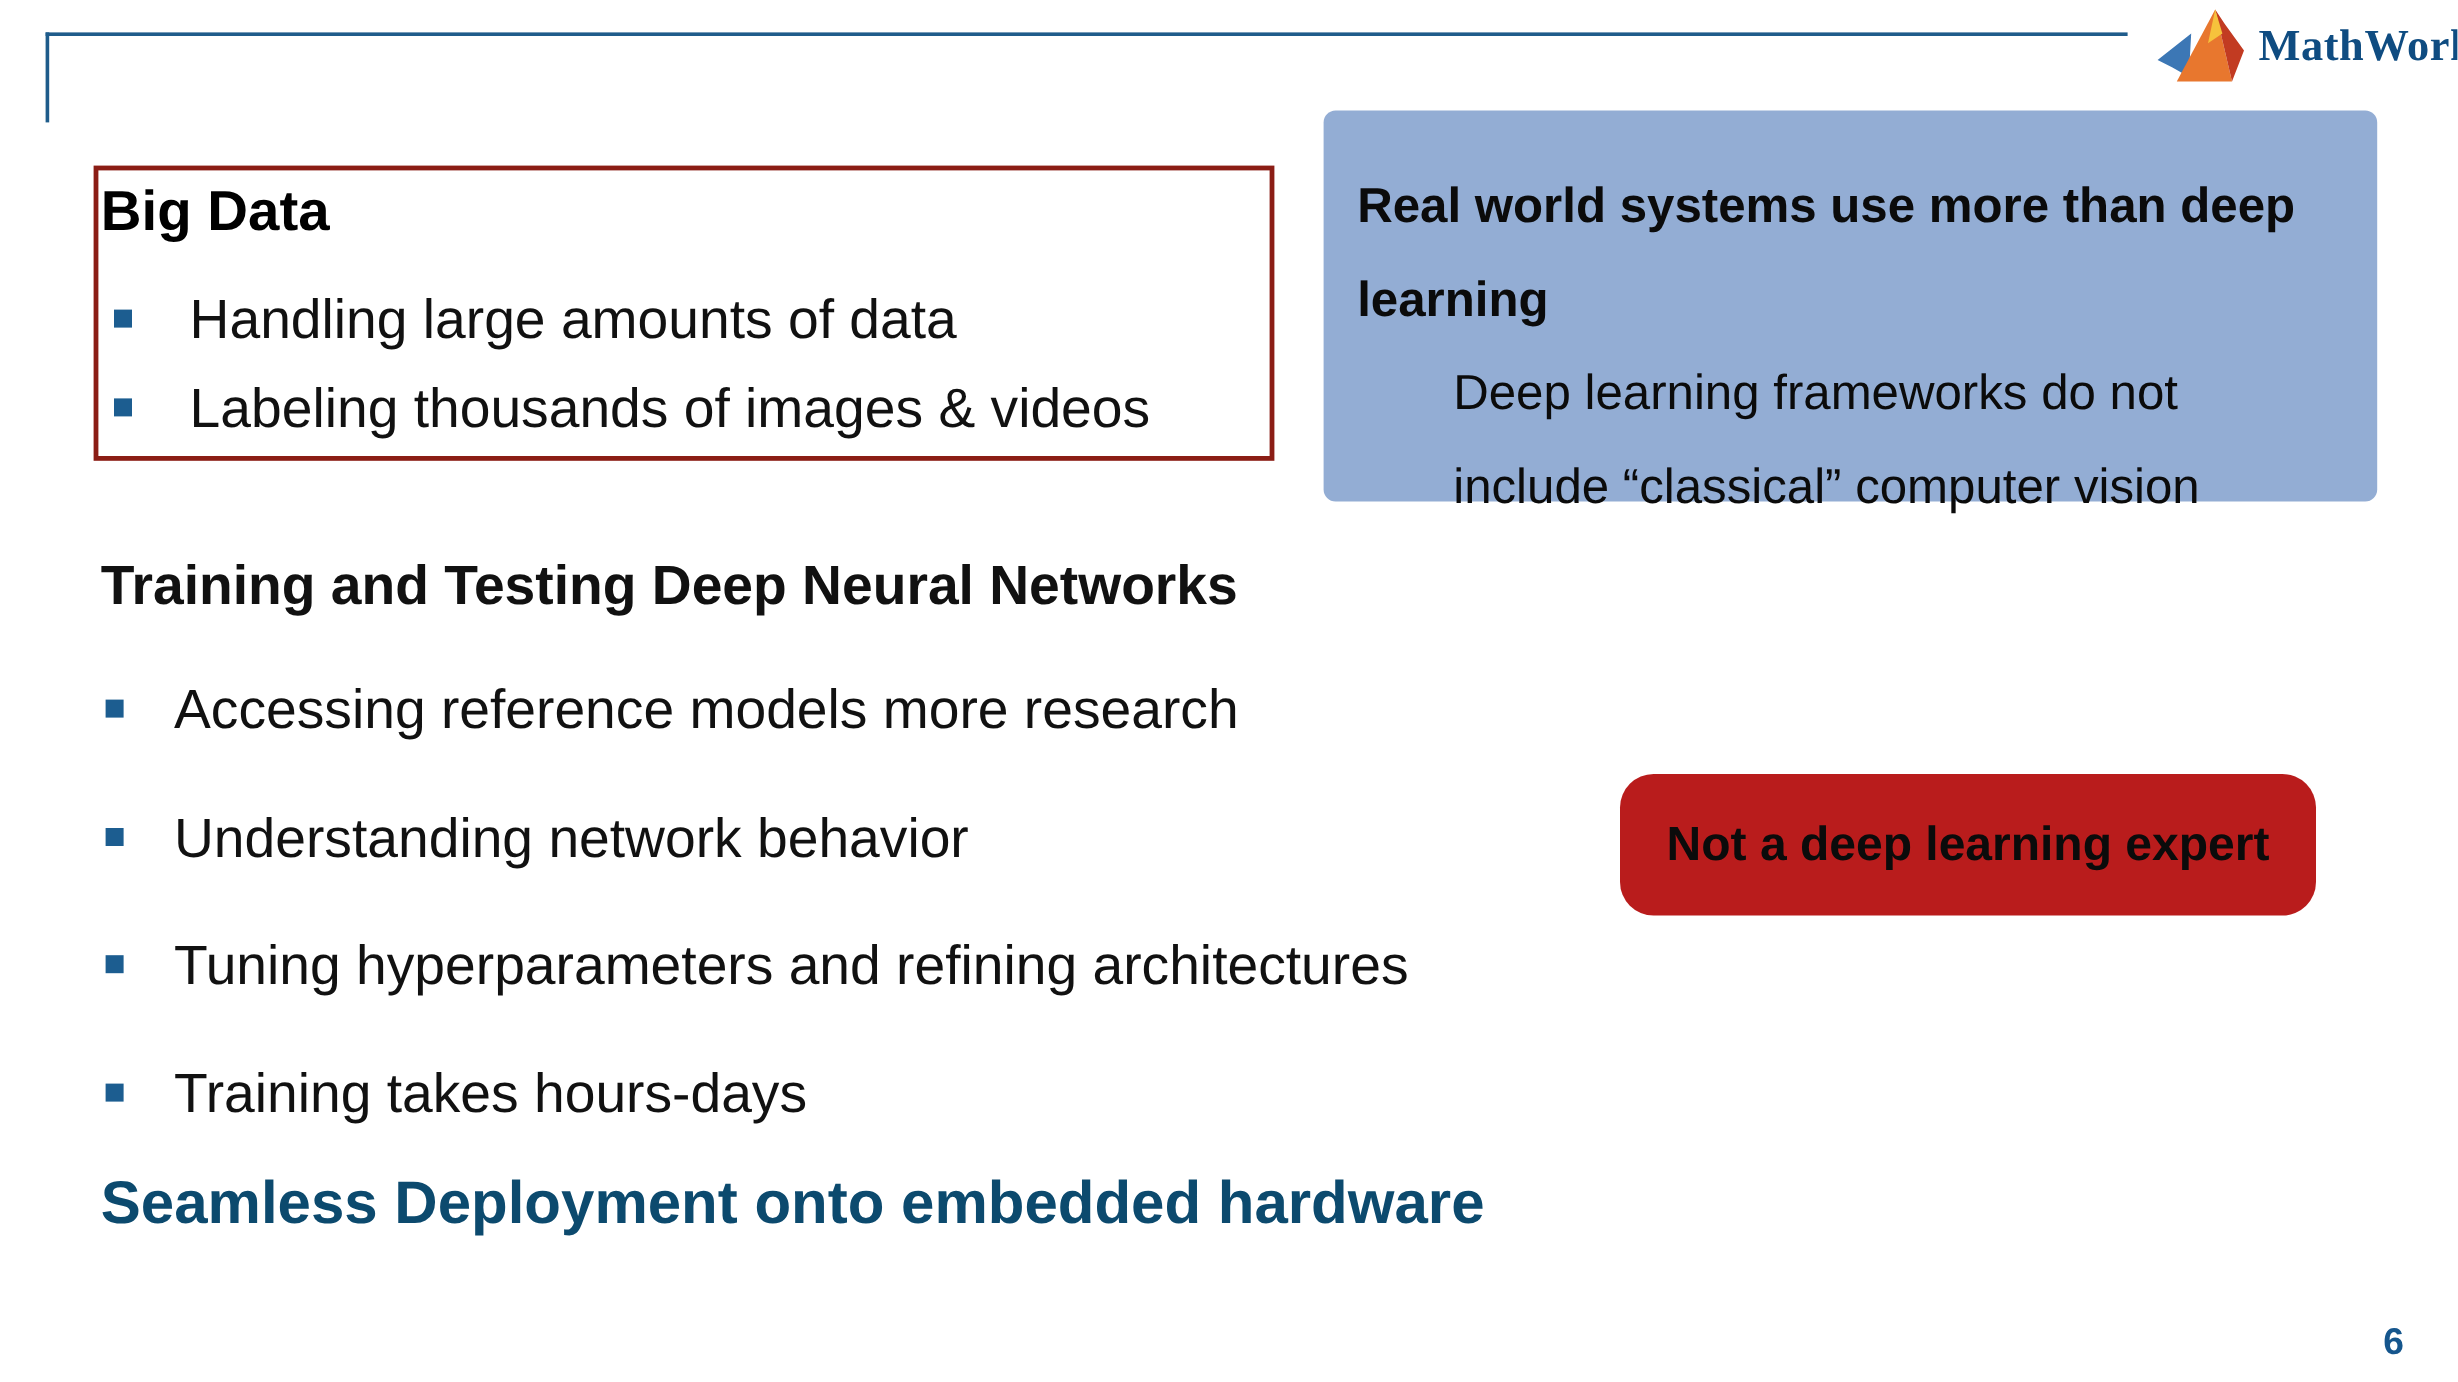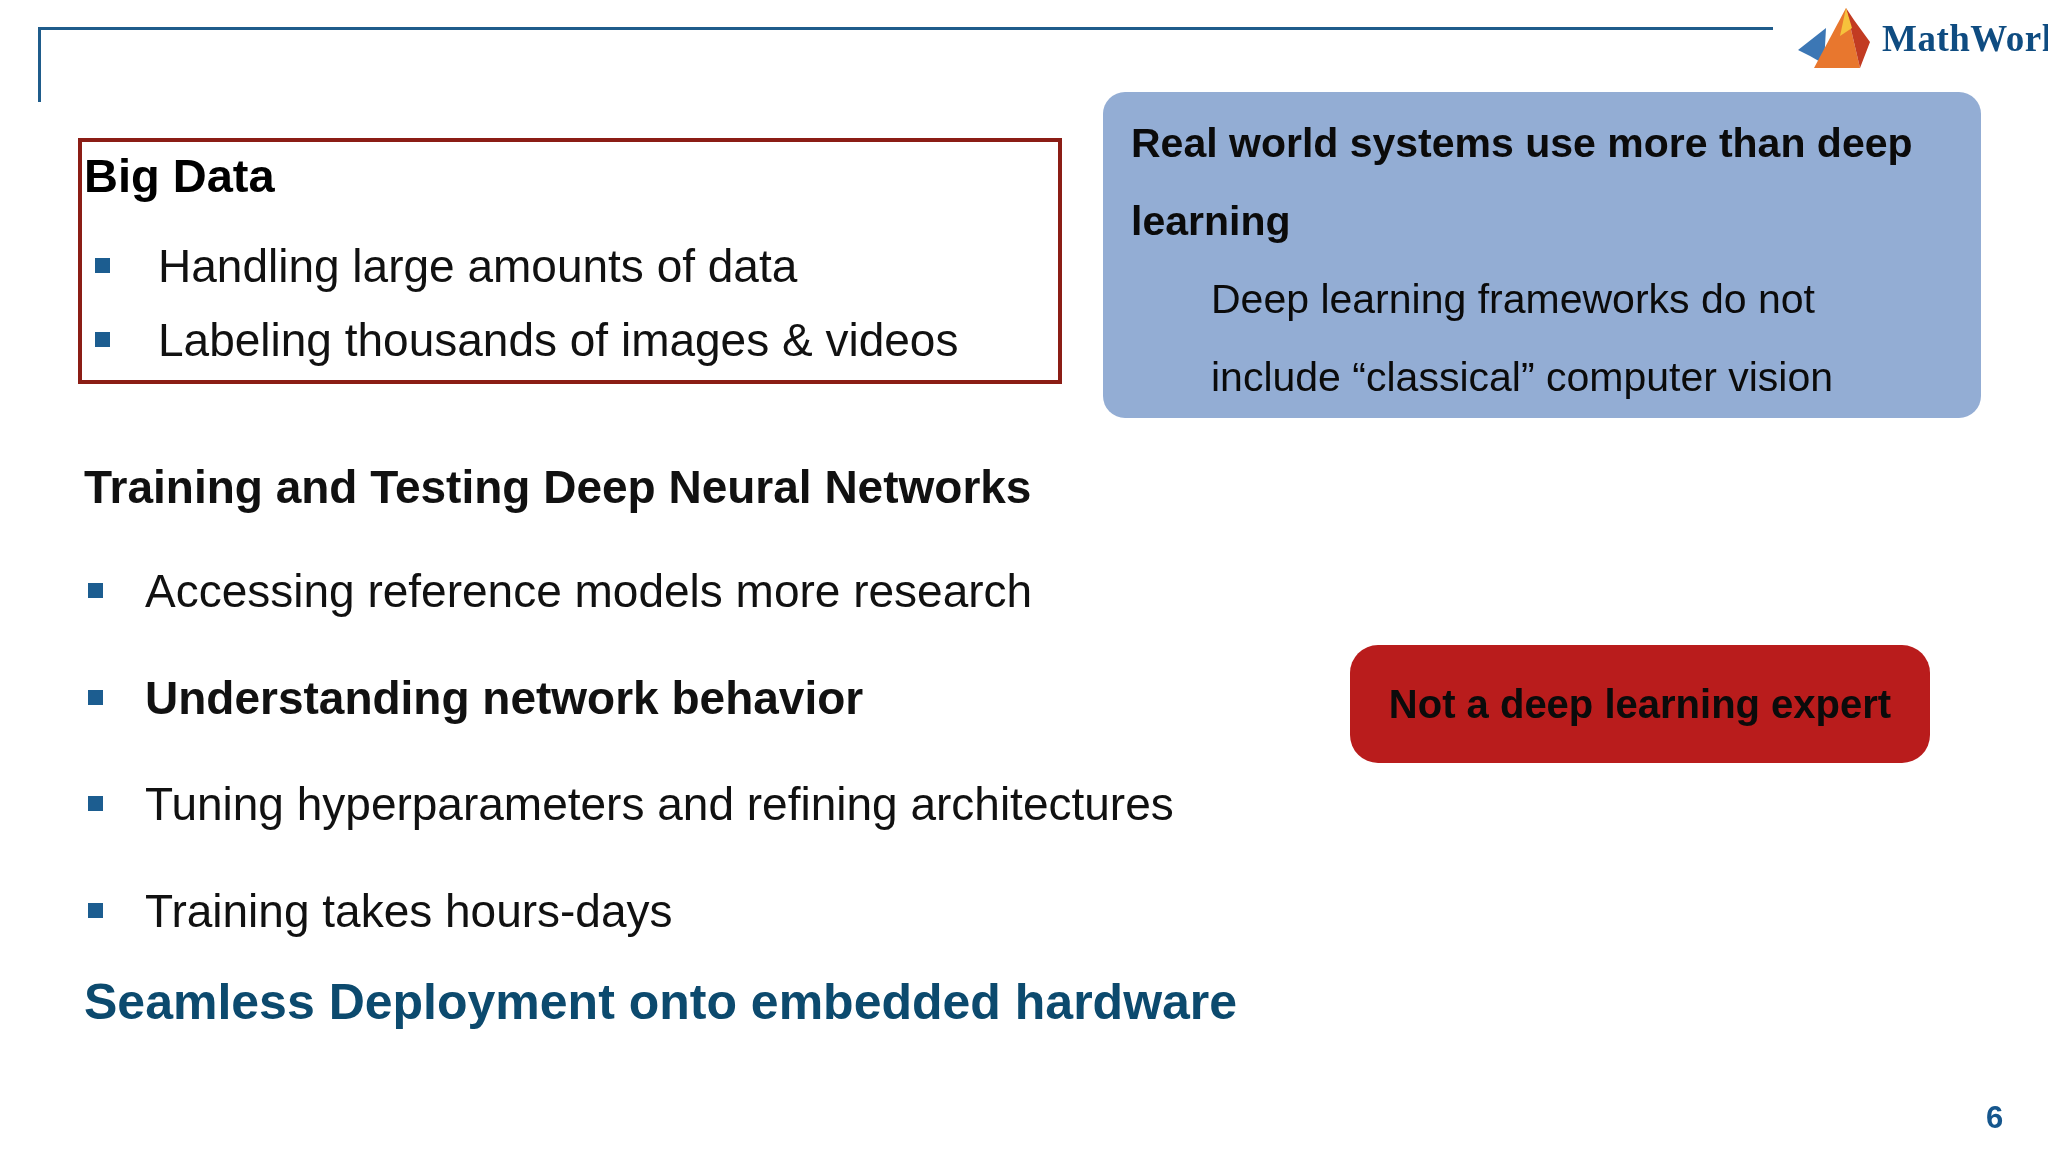--- a/index.html
+++ b/index.html
@@ -31,22 +31,22 @@
   .li{position:absolute;display:flex;align-items:flex-start;}
   .sq{
     width:15px;height:15px;background:#1C5D90;flex:0 0 15px;
     margin-top:18px;
   }
   .li-text{font-size:46px;line-height:52px;color:#111111;}
   
   
   .callout-top{
     position:absolute;left:1103px;top:92px;width:878px;height:326px;
-    background:#93ADD4;border-radius:22px;box-sizing:border-box;
-    padding:12px 30px 0 28px;
+    background:#93ADD4;border-radius:10px;box-sizing:border-box;
+    padding:40px 30px 0 28px;
   }
   .callout-line{font-size:41px;line-height:78px;white-space:nowrap;color:#0b0b0b;}
   .callout-line.bold{font-weight:700;}
   .callout-line.indent{padding-left:80px;}
   
   .section-heading{position:absolute;left:84px;margin:0;font-size:46px;font-weight:700;color:#111111;}
   .deploy-heading{position:absolute;left:84px;top:973px;margin:0;font-size:50px;font-weight:700;color:#0c4a6e;}
   
   .callout-side{
     position:absolute;left:1350px;top:645px;width:580px;height:118px;
@@ -95,21 +95,21 @@
   </div>
 
   <h2 class="section-heading" style="top:460px;">Training and Testing Deep Neural Networks</h2>
 
   <div class="li" style="left:88px;top:565px;">
     <span class="sq"></span>
     <span class="li-text" style="margin-left:42px;">Accessing reference models more research</span>
   </div>
   <div class="li" style="left:88px;top:672px;">
     <span class="sq"></span>
-    <span class="li-text" style="margin-left:42px;font-weight:bold;">Understanding network behavior</span>
+    <span class="li-text" style="margin-left:42px;">Understanding network behavior</span>
   </div>
   <div class="li" style="left:88px;top:778px;">
     <span class="sq"></span>
     <span class="li-text" style="margin-left:42px;">Tuning hyperparameters and refining architectures</span>
   </div>
   <div class="li" style="left:88px;top:885px;">
     <span class="sq"></span>
     <span class="li-text" style="margin-left:42px;">Training takes hours-days</span>
   </div>
 

